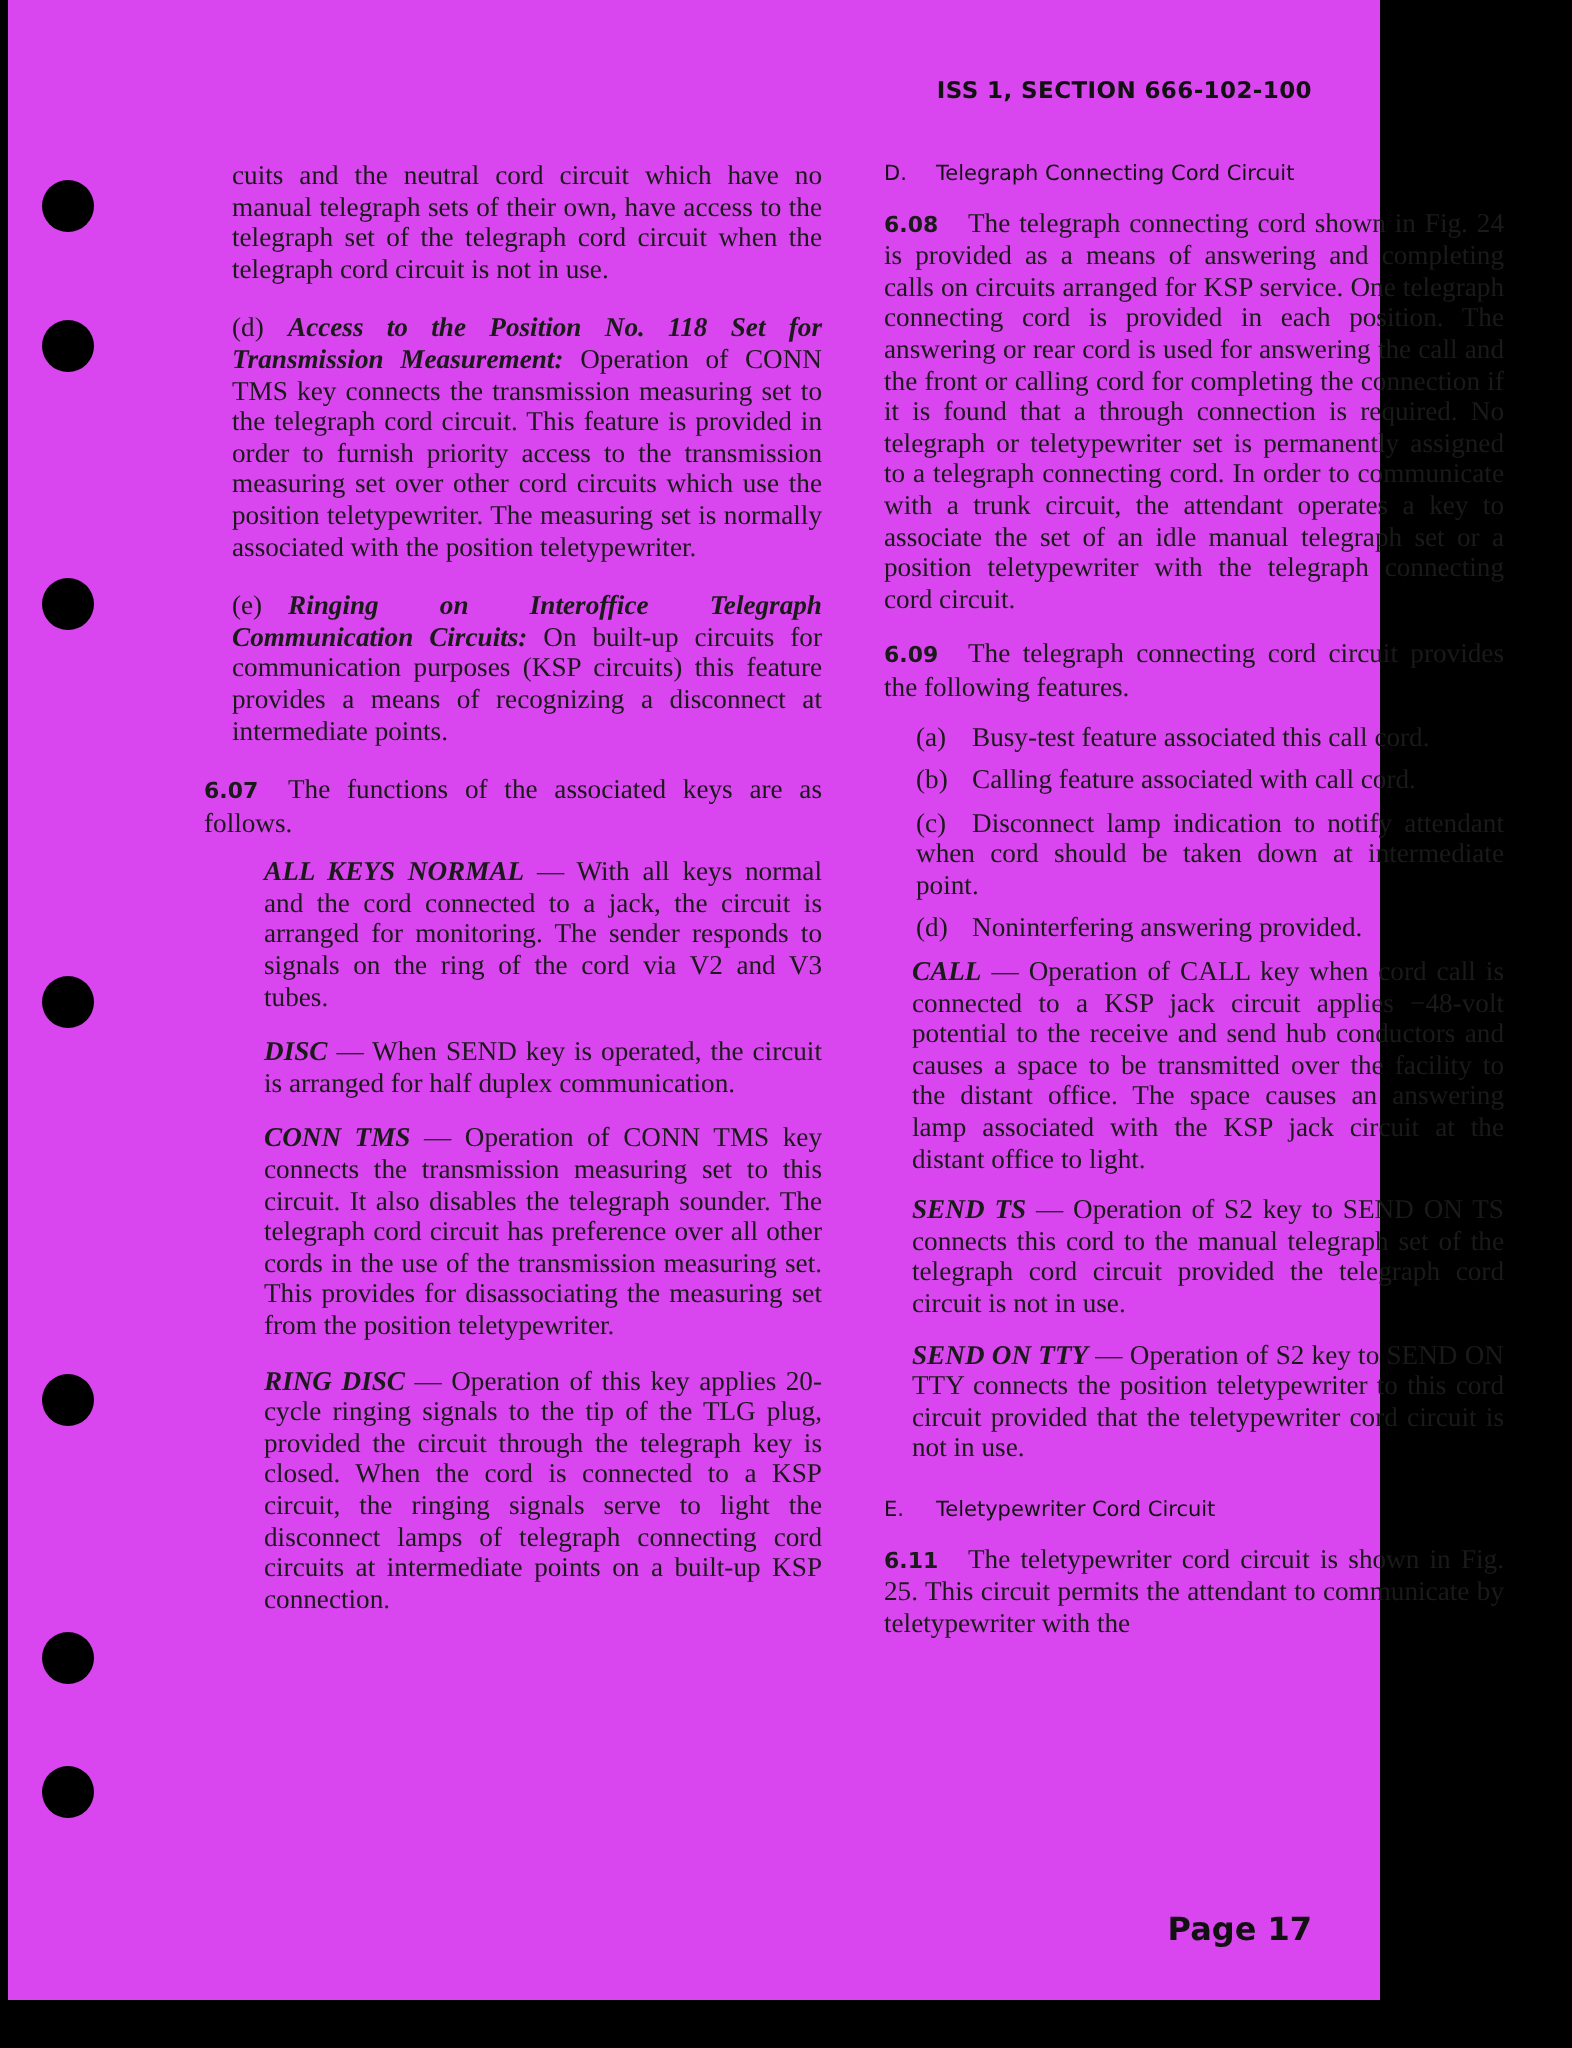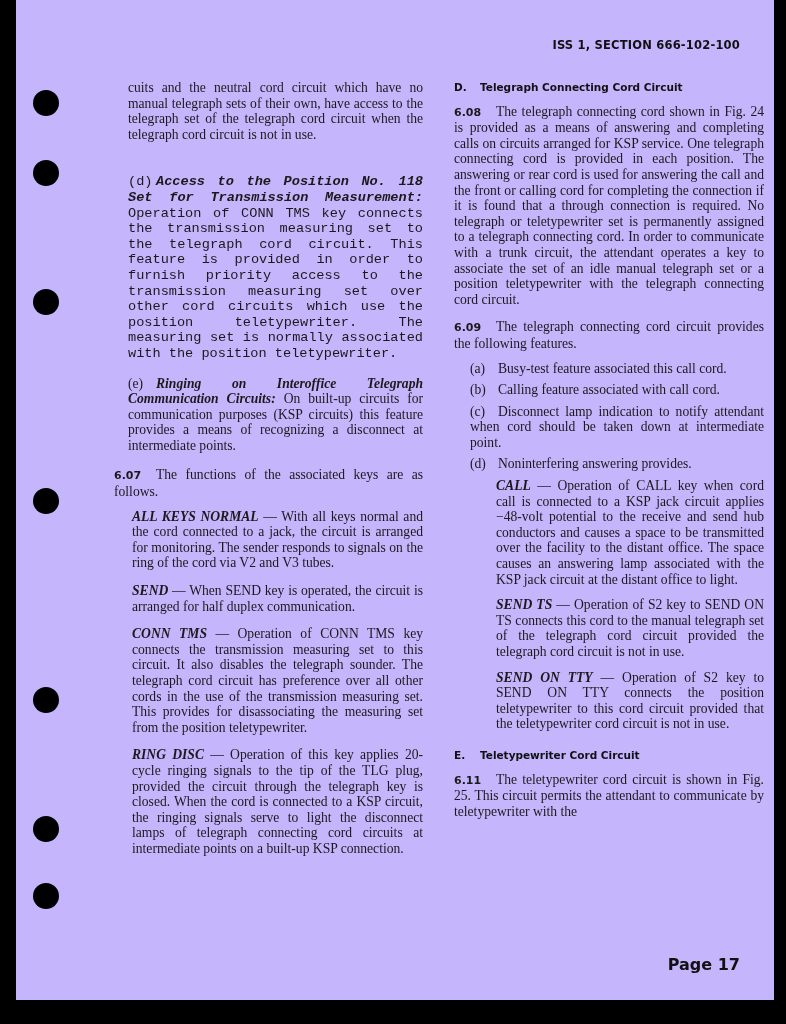--- a/index.html
+++ b/index.html
@@ -1,64 +1,64 @@
 <!DOCTYPE html>
 <html><head>
 <meta charset="utf-8">
 <style>
   html, body { margin:0; padding:0; }
   body { width:786px; height:1024px; background:#000; position:relative; overflow:hidden; }
-  .page { position:absolute; left:16px; top:0; width:758px; height:1000px; background:#c4b5fd; }
+  .page { position:absolute; left:4px; top:0; width:686px; height:1000px; background:#d946ef; }
   .header { position:absolute; top:38px; right:34px; font-family:"DejaVu Sans", sans-serif; font-weight:bold; font-size:11.5px; letter-spacing:0.2px; color:#111; }
   .footer { position:absolute; top:955px; right:34px; font-family:"DejaVu Sans", sans-serif; font-weight:bold; font-size:16px; color:#111; }
   .hole { position:absolute; left:17px; width:26px; height:26px; border-radius:50%; background:#000; }
   .col { position:absolute; top:80px; font-family:"Liberation Serif", "DejaVu Serif", serif; font-size:13.6px; line-height:15.6px; color:#1a1a1a; text-align:justify; }
   .col.left { left:112px; width:295px; }
   .col.right { left:438px; width:310px; }
   .col p { margin:0 0 9px 0; }
   .num { font-family:"DejaVu Sans", sans-serif; font-weight:bold; font-size:11px; display:inline-block; width:42px; text-indent:0; }
-  .secthead { font-family:"DejaVu Sans", sans-serif; font-weight:bold; font-size:10.5px; margin:0 0 8px 0; color:#111; }
+  .secthead { font-family:"DejaVu Sans", sans-serif; font-weight:normal; font-size:10.5px; margin:0 0 8px 0; color:#111; }
   .secthead .letter { display:inline-block; width:26px; }
   .sublabel { display:inline-block; width:28px; }
   .bi { font-weight:bold; font-style:italic; }
-  .keyblock { margin-left:4px; }
+  .keyblock { margin-left:16px; }
 </style>
 </head>
 <body>
 
 <div class="page">
 
   <div class="hole" style="top:90px"></div>
   <div class="hole" style="top:160px"></div>
   <div class="hole" style="top:289px"></div>
   <div class="hole" style="top:488px"></div>
   <div class="hole" style="top:687px"></div>
   <div class="hole" style="top:816px"></div>
   <div class="hole" style="top:883px"></div>
 
   <div class="header">ISS 1, SECTION 666-102-100</div>
 
   <div class="col left">
     <p>cuits and the neutral cord circuit which have no manual telegraph sets of their own, have access to the telegraph set of the telegraph cord circuit when the telegraph cord circuit is not in use.</p>
 
-    <p style="margin-top:32px;font-family:Liberation Mono, monospace;">
+    <p style="margin-top:14px;">
       <span class="sublabel">(d)</span><span class="bi">Access to the Position No. 118 Set for Transmission Measurement:</span><span> Operation of CONN TMS key connects the transmission measuring set to the telegraph cord circuit. This feature is provided in order to furnish priority access to the transmission measuring set over other cord circuits which use the position teletypewriter. The measuring set is normally associated with the position teletypewriter.</span>
     </p>
 
     <p style="margin-top:14px;">
       <span class="sublabel">(e)</span><span class="bi">Ringing on Interoffice Telegraph Communication Circuits:</span><span> On built-up circuits for communication purposes (KSP circuits) this feature provides a means of recognizing a disconnect at intermediate points.</span>
     </p>
 
     <p style="margin-left:-14px; margin-top:14px;">
       <span class="num">6.07</span><span>The functions of the associated keys are as follows.</span>
     </p>
 
     <div class="keyblock">
       <p><span class="bi">ALL KEYS NORMAL</span><span> — With all keys normal and the cord connected to a jack, the circuit is arranged for monitoring. The sender responds to signals on the ring of the cord via V2 and V3 tubes.</span></p>
-      <p style="margin-top:12px;"><span class="bi">SEND</span><span> — When SEND key is operated, the circuit is arranged for half duplex communication.</span></p>
+      <p style="margin-top:12px;"><span class="bi">DISC</span><span> — When SEND key is operated, the circuit is arranged for half duplex communication.</span></p>
       <p style="margin-top:12px;"><span class="bi">CONN TMS</span><span> — Operation of CONN TMS key connects the transmission measuring set to this circuit. It also disables the telegraph sounder. The telegraph cord circuit has preference over all other cords in the use of the transmission measuring set. This provides for disassociating the measuring set from the position teletypewriter.</span></p>
       <p style="margin-top:12px;"><span class="bi">RING DISC</span><span> — Operation of this key applies 20-cycle ringing signals to the tip of the TLG plug, provided the circuit through the telegraph key is closed. When the cord is connected to a KSP circuit, the ringing signals serve to light the disconnect lamps of telegraph connecting cord circuits at intermediate points on a built-up KSP connection.</span></p>
     </div>
   </div>
 
   <div class="col right">
     <div class="secthead">
       <span class="letter">D.</span><span>Telegraph Connecting Cord Circuit</span>
     </div>
 
@@ -66,25 +66,25 @@
       <span class="num">6.08</span><span>The telegraph connecting cord shown in Fig. 24 is provided as a means of answering and completing calls on circuits arranged for KSP service. One telegraph connecting cord is provided in each position. The answering or rear cord is used for answering the call and the front or calling cord for completing the connection if it is found that a through connection is required. No telegraph or teletypewriter set is permanently assigned to a telegraph connecting cord. In order to communicate with a trunk circuit, the attendant operates a key to associate the set of an idle manual telegraph set or a position teletypewriter with the telegraph connecting cord circuit.</span>
     </p>
 
     <p style="margin-top:12px;">
       <span class="num">6.09</span><span>The telegraph connecting cord circuit provides the following features.</span>
     </p>
     <div style="margin-left:16px;">
       <p style="margin-bottom:6px;"><span class="sublabel">(a)</span><span>Busy-test feature associated this call cord.</span></p>
       <p style="margin-bottom:6px;"><span class="sublabel">(b)</span><span>Calling feature associated with call cord.</span></p>
       <p style="margin-bottom:6px;"><span class="sublabel">(c)</span><span>Disconnect lamp indication to notify attendant when cord should be taken down at intermediate point.</span></p>
-      <p style="margin-bottom:6px;"><span class="sublabel">(d)</span><span>Noninterfering answering provides.</span></p>
+      <p style="margin-bottom:6px;"><span class="sublabel">(d)</span><span>Noninterfering answering provided.</span></p>
     </div>
 
 
-    <div class="keyblock" style="margin-left:42px;">
+    <div class="keyblock" style="margin-left:14px;">
       <p><span class="bi">CALL</span><span> — Operation of CALL key when cord call is connected to a KSP jack circuit applies −48-volt potential to the receive and send hub conductors and causes a space to be transmitted over the facility to the distant office. The space causes an answering lamp associated with the KSP jack circuit at the distant office to light.</span></p>
       <p style="margin-top:10px;"><span class="bi">SEND TS</span><span> — Operation of S2 key to SEND ON TS connects this cord to the manual telegraph set of the telegraph cord circuit provided the telegraph cord circuit is not in use.</span></p>
       <p style="margin-top:10px;"><span class="bi">SEND ON TTY</span><span> — Operation of S2 key to SEND ON TTY connects the position teletypewriter to this cord circuit provided that the teletypewriter cord circuit is not in use.</span></p>
     </div>
 
     <div class="secthead" style="margin-top:16px;">
       <span class="letter">E.</span><span>Teletypewriter Cord Circuit</span>
     </div>
 
     <p>

